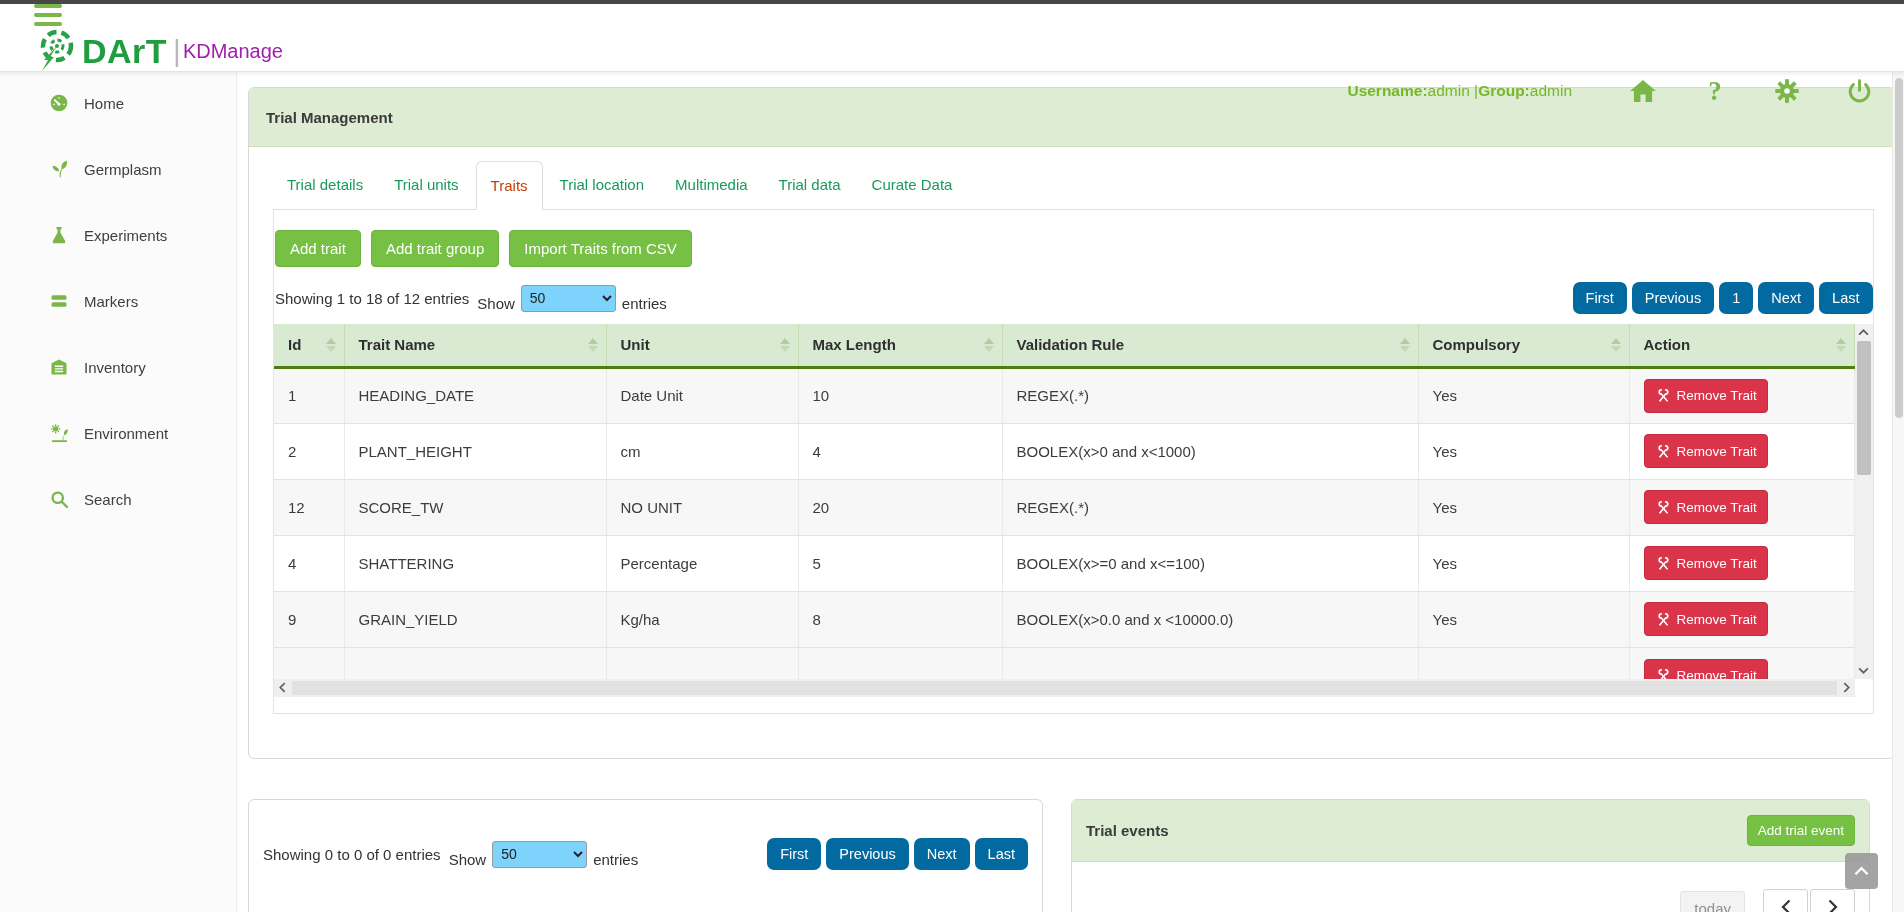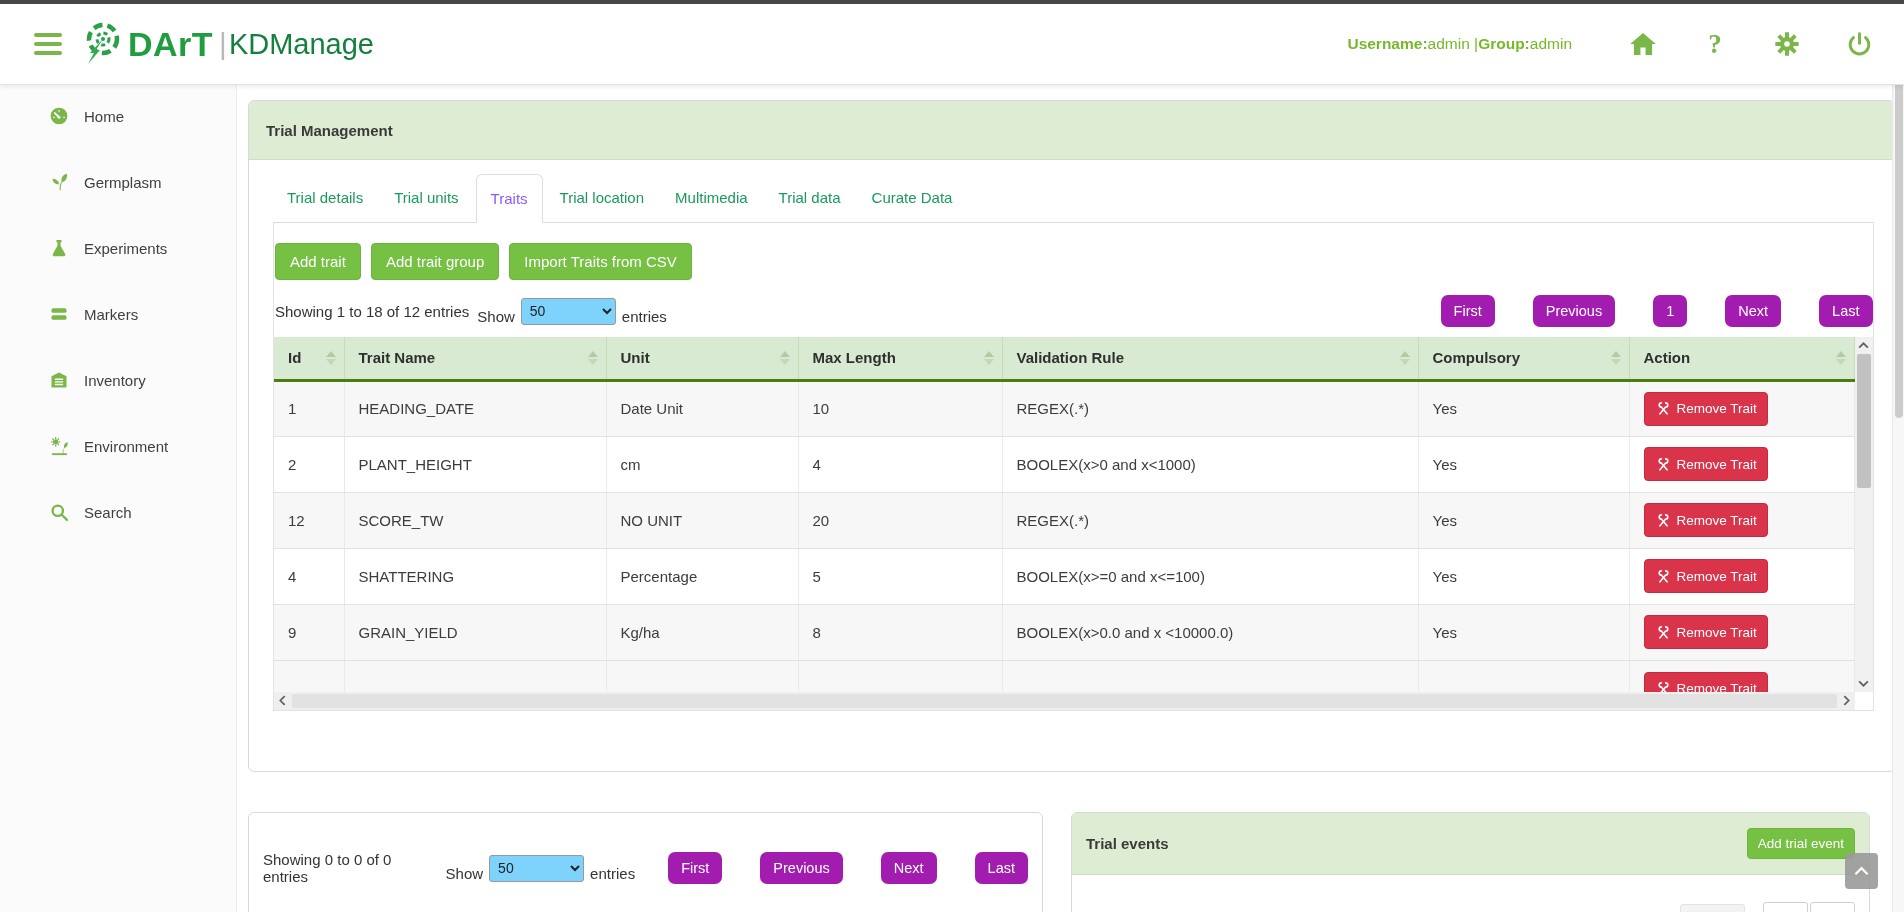--- a/index.html
+++ b/index.html
@@ -2,30 +2,30 @@
 <html><head>
 <meta charset="utf-8">
 <style>
   * { box-sizing: border-box; margin: 0; padding: 0; }
   html,body { width:1904px; height:912px; overflow:hidden; }
   body { font-family: "Liberation Sans", sans-serif; background:#fff; color:#333; }
   .page { position:relative; width:1904px; height:912px; overflow:hidden; background:#fff; }
 
   
   .top-strip { height:4px; background:#474747; }
-  .navbar { height:81px; background:#fff; border-bottom:1px solid #e3e3e3;
-            box-shadow:0 2px 4px rgba(0,0,0,.07); display:flex; align-items:center;
-            padding:0 30px 0 34px; position:relative; z-index:5; }
+  .navbar { height:68px; background:#fff; border-bottom:1px solid #e3e3e3;
+            box-shadow:0 2px 4px rgba(0,0,0,.07); display:flex; align-items:flex-start;
+            padding:0 30px 0 34px; position:relative; z-index:5;flex-direction:column; }
   .hamburger { display:flex; flex-direction:column; gap:5px; cursor:pointer; margin-right:18px; }
   .hamburger span { width:28px; height:4px; border-radius:2px; background:#7ab648; }
   .brand { display:flex; align-items:center; cursor:pointer; }
   .brand-mark { margin-right:6px; }
   .brand-dart { font-size:34px; font-weight:bold; color:#1f9d3f; letter-spacing:.5px; }
   .brand-sep { font-size:30px; color:#b9b9b9; font-weight:300; margin:0 2px 0 6px; }
-  .brand-product { font-size:29px; color:#15803d; }
+  .brand-product { font-size:20px; color:#a21caf; }
   .nav-right { margin-left:auto; display:flex; align-items:center; gap:42px; }
   .user-info { font-size:15.5px; color:#76b82a; margin-right:14px; white-space:nowrap; }
   .user-info b { font-weight:bold; }
   .nav-icon { width:30px; height:30px; display:flex; align-items:center; justify-content:center; cursor:pointer; }
   .help-glyph { font-size:27px; font-weight:bold; color:#7ab648; font-family:"Liberation Serif", serif; }
 
   
   .body-row { display:flex; height:840px; }
   .sidebar { width:237px; background:#fbfbfb; border-right:1px solid #ececec; padding-top:16px; flex:none; }
   .side-item { display:flex; align-items:center; gap:15px; padding-left:49px; height:30px; margin-bottom:36px; cursor:pointer; }
@@ -38,36 +38,36 @@
   .panel { border:1px solid #d8d8d8; border-radius:6px; background:#fff; }
   .panel-head { background:#ddecd2; border-bottom:1px solid #cde2ba; border-radius:5px 5px 0 0;
                 font-weight:bold; font-size:15px; color:#3a3a3a; }
   .panel-tm { height:672px; margin-bottom:40px; }
   .panel-tm .panel-head { height:59px; line-height:59px; padding:0 17px; }
   .tm-body { padding:14px 20px 0 24px; }
 
   
   .nav-tabs { display:flex; border-bottom:1px solid #ddd; }
   .tab { padding:15px 14px; font-size:15px; color:#1a9a5c; cursor:pointer; margin-right:3px; margin-bottom:-1px; white-space:nowrap; }
-  .tab.active { background:#fff; border:1px solid #ddd; border-bottom:1px solid #fff; border-radius:6px 6px 0 0; color:#8b5cf6; }
-  .tab-content { border:1px solid #e3e3e3; border-top:none; padding:20px 0 0 0; }
+  .tab.active { background:#fff; border:1px solid #ddd; border-bottom:1px solid #fff; border-radius:6px 6px 0 0; color:#c2410c; }
+  .tab-content { border:1px solid #e3e3e3; border-top:none; padding:20px 0 16px 0; }
 
   
   .btn-green { background:#76c044; border:1px solid #6cb53a; color:#fff; font-size:15px;
                padding:9px 14px; border-radius:4px; cursor:pointer; font-family:inherit; }
   .btn-row { display:flex; gap:10px; padding-left:1px; }
 
   .list-controls { display:flex; align-items:center; margin-top:14px; height:34px; padding-left:1px; }
   .showing-text { font-size:15px; color:#333; }
   .show-group { display:flex; align-items:flex-end; gap:6px; margin-left:8px; font-size:15px; }
   .page-size { width:95px; height:27px; font-size:14px; font-family:inherit; border:1px solid #999;
                border-radius:3px; background:#7dd3fc; color:#222; padding:0 4px; }
   .pager { margin-left:auto; display:flex; gap:5px; }
-  .pg-btn { background:#a21caf; color:#fff; border:none; border-radius:7px; font-size:14.5px;
-            padding:8px 13px; cursor:pointer; font-family:inherit;margin-left:33px; }
+  .pg-btn { background:#0369a1; color:#fff; border:none; border-radius:7px; font-size:14.5px;
+            padding:8px 13px; cursor:pointer; font-family:inherit; }
 
   
   .table-area { display:grid; grid-template-columns:1fr 18px; grid-template-rows:auto 18px; margin-top:9px; }
   table.traits { border-collapse:collapse; table-layout:fixed; width:100%; }
   table.traits th { background:#d9ead3; height:43px; font-size:15px; font-weight:bold; color:#2f2f2f;
                     border-right:1px solid #c6dcb5; border-bottom:3px solid #4d7c0f; text-align:left; cursor:pointer; }
   .th-inner { display:flex; align-items:center; padding:0 8px 0 14px; }
   .sort { margin-left:auto; display:flex; flex-direction:column; gap:2px; }
   .sort i { width:0; height:0; border-left:5px solid transparent; border-right:5px solid transparent; display:block; }
   .sort .up { border-bottom:6px solid #b3cba1; }

